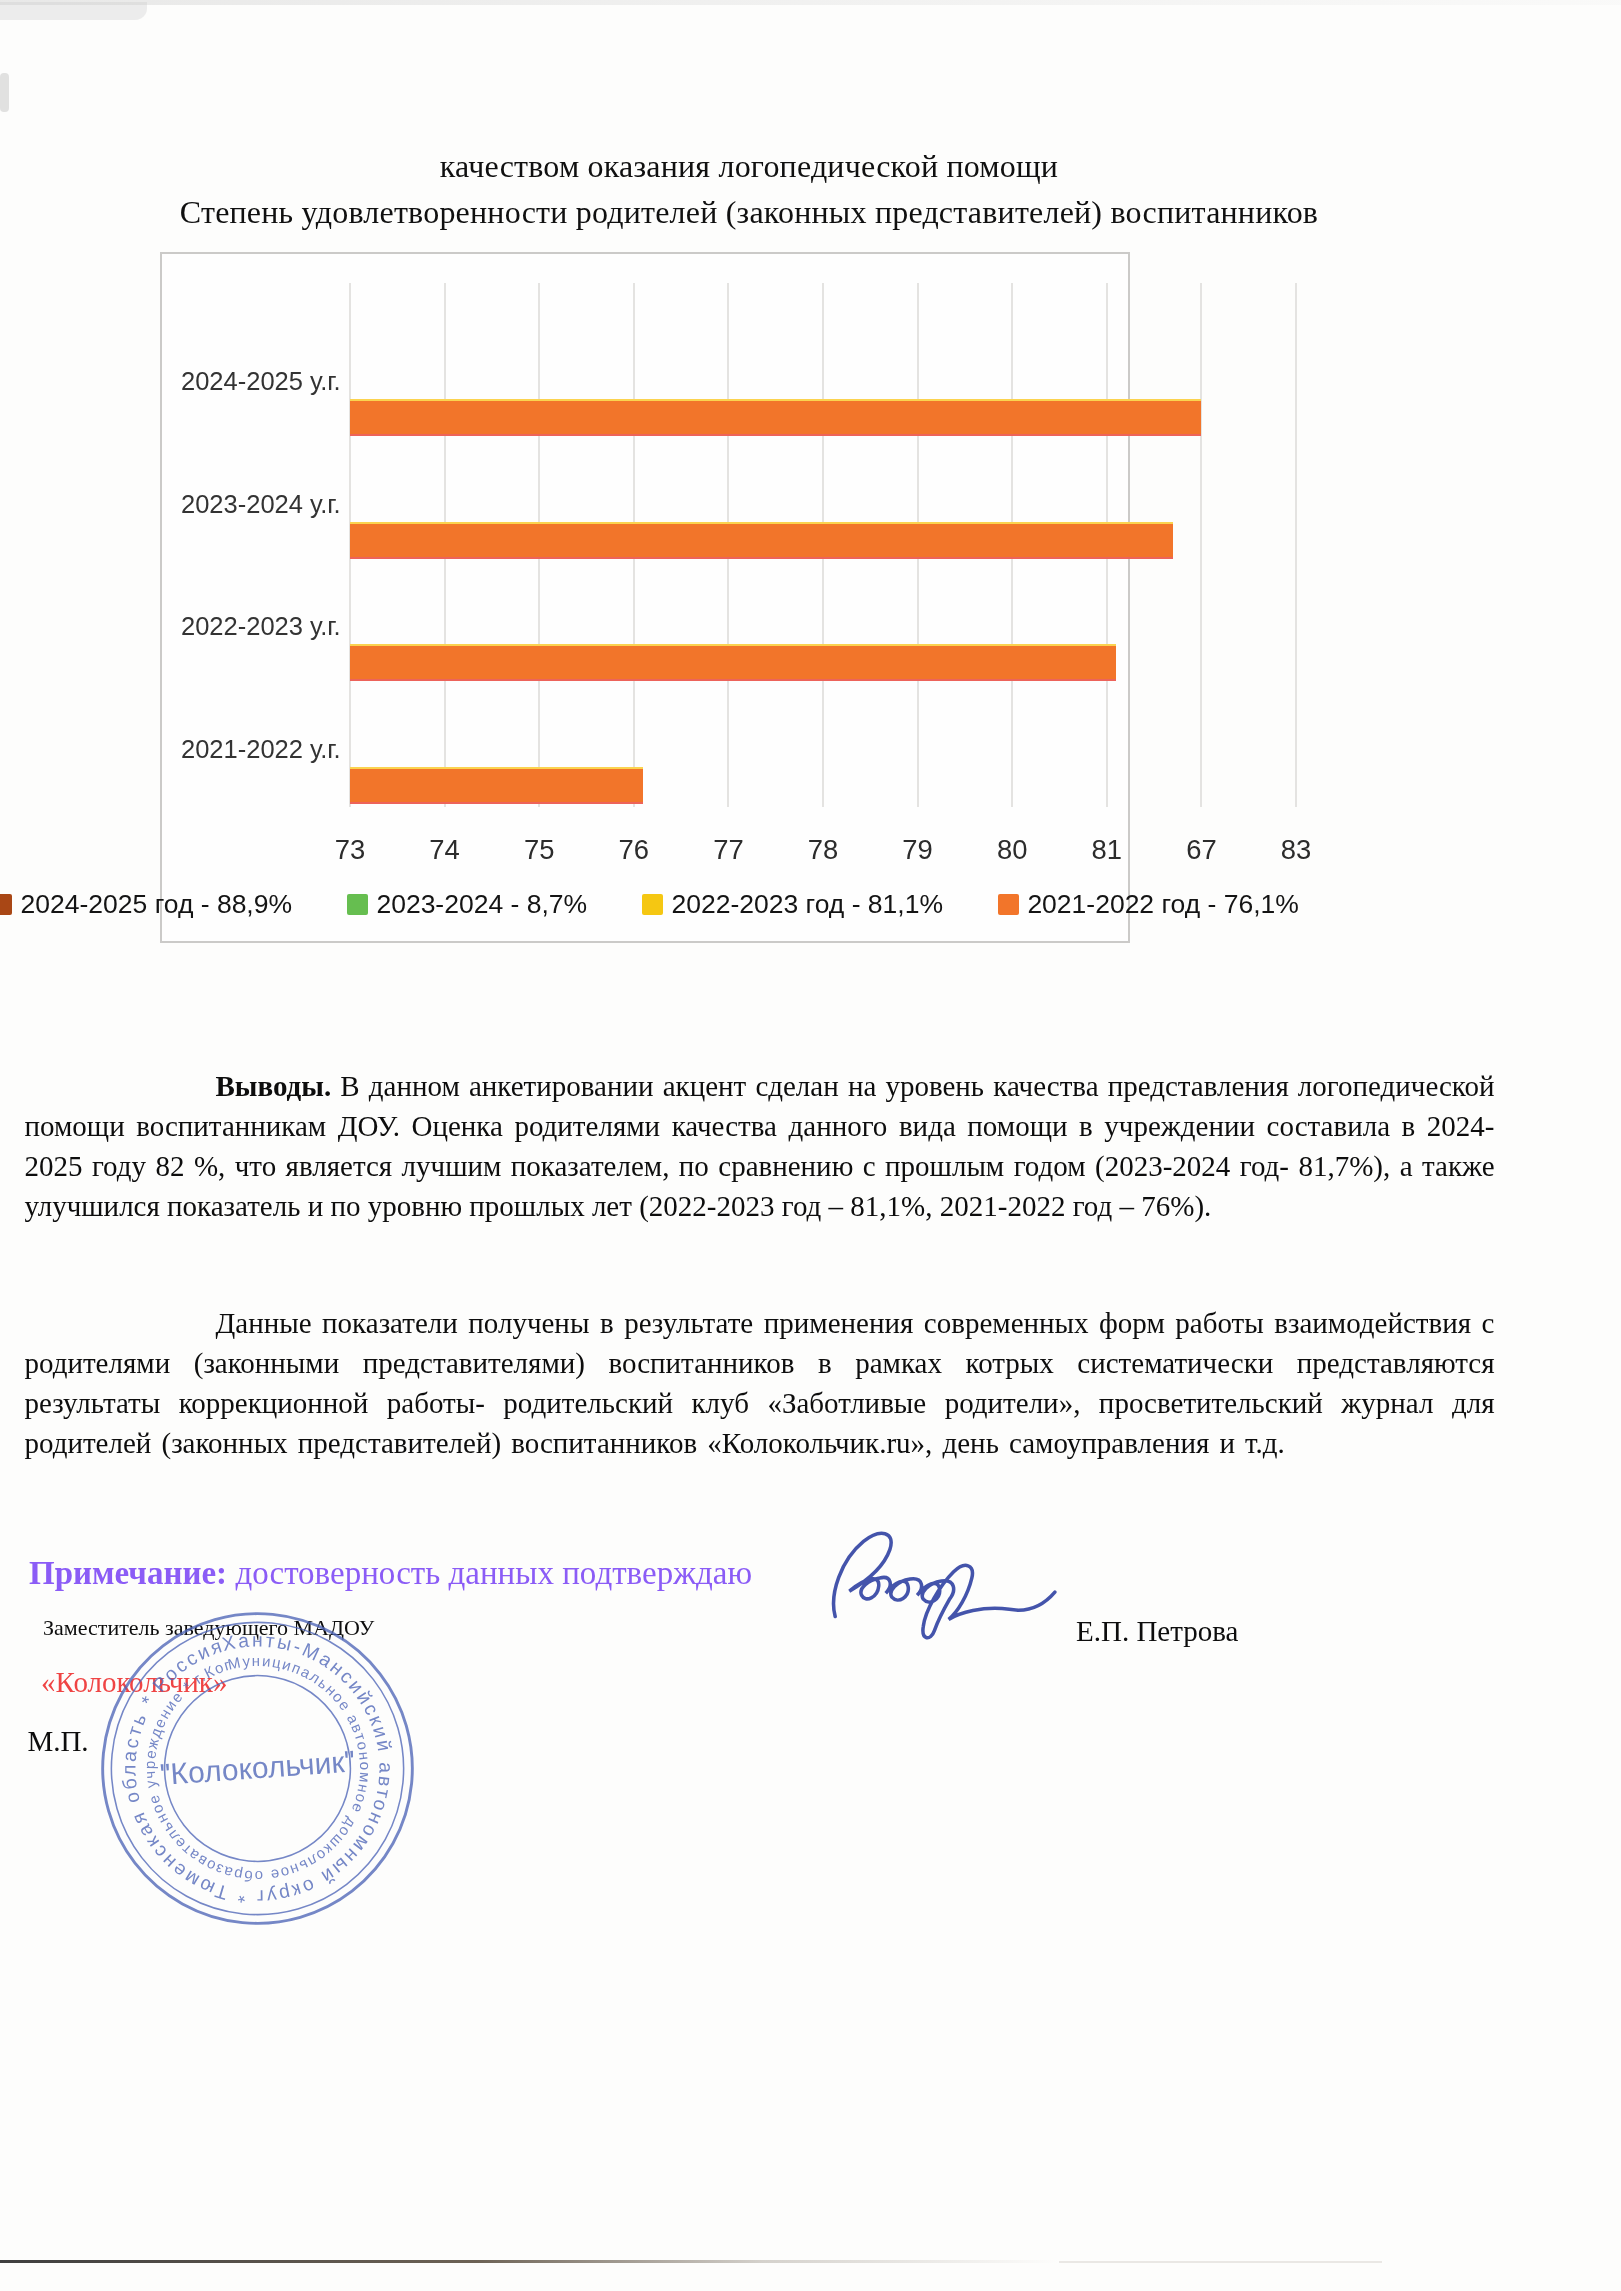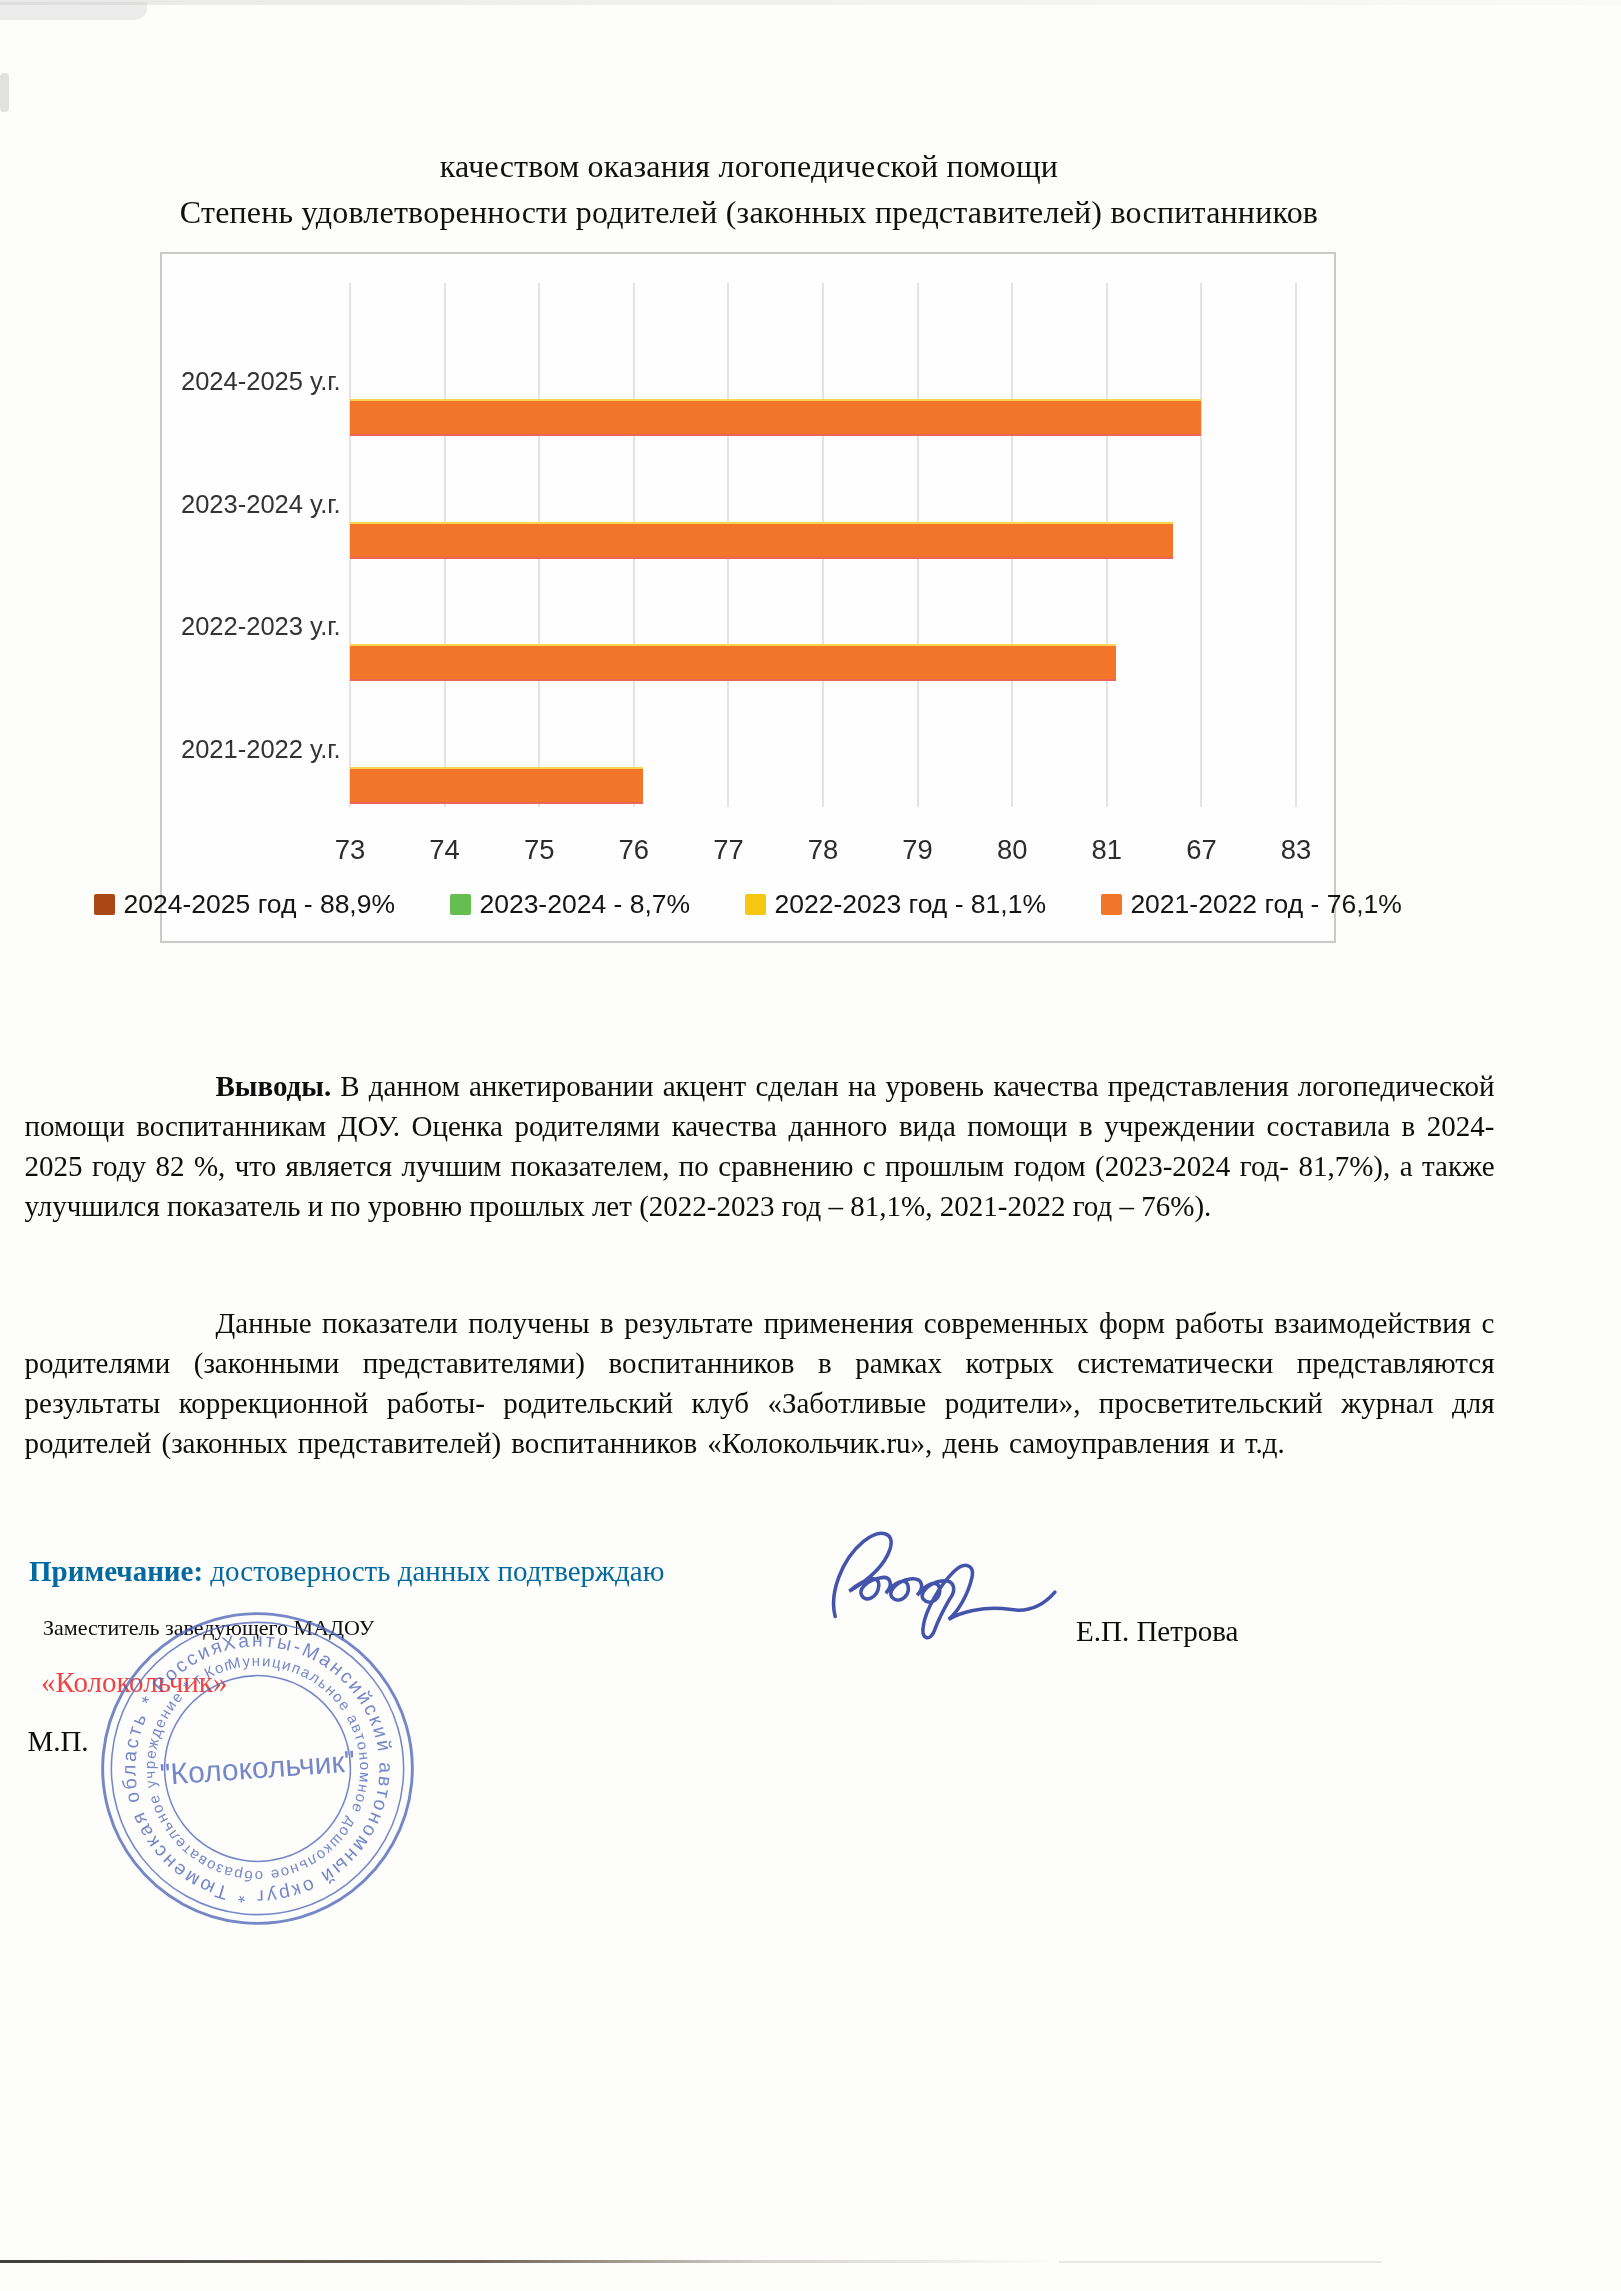--- a/index.html
+++ b/index.html
@@ -17,21 +17,21 @@
   .scan-bottom-line2{position:absolute;left:1059px;top:2261px;width:323px;height:2px;background:rgba(150,140,125,.18);}
 
   
   .doc-title{
     position:absolute;left:0;top:143px;width:1498px;text-align:center;
     font-size:32px;line-height:46px;color:#101010;letter-spacing:0.2px;
   }
 
   
   .chart-card{
-    position:absolute;left:160px;top:252px;width:1176px;height:691px;
+    position:absolute;left:160px;top:252px;width:970px;height:691px;
     background:#fefefe;border:2px solid #cbcac8;box-sizing:border-box;
     font-family:"Liberation Sans",sans-serif;
   }
   .plot{position:absolute;left:188px;top:29px;width:946px;height:524px;}
   .gridline{position:absolute;top:0;bottom:0;width:2px;margin-left:-1px;background:#e4e3e1;}
   .bar-row{position:absolute;left:0;width:100%;height:123px;}
   .cat-label{
     position:absolute;left:-169px;top:0;white-space:nowrap;
     font-size:25.5px;color:#333;line-height:29px;
   }
@@ -58,21 +58,21 @@
   .body-par{
     position:absolute;left:24.5px;width:1470px;
     font-size:29px;line-height:40px;text-align:justify;color:#0d0d0d;
     text-indent:191px;
   }
   .p1{top:1037px;}
   .p2{top:1274px;word-spacing:2.9px;}
   .bold{font-weight:bold;}
 
   
-  .note-line{position:absolute;left:29px;top:1555px;font-size:29px;color:#0369a1;font-family:Liberation Serif, serif;}
+  .note-line{position:absolute;left:29px;top:1555px;font-size:33px;color:#8b5cf6;font-family:Liberation Serif, serif;}
   .role-line1{position:absolute;left:43px;top:1615px;font-size:22px;color:#0d0d0d;}
   .role-line2{position:absolute;left:41px;top:1666px;font-size:29px;color:#ef4444;}
   .seal-mark{position:absolute;left:27.4px;top:1725px;font-size:29px;color:#0d0d0d;}
   .signer-name{position:absolute;left:1076px;top:1615px;font-size:29px;color:#0d0d0d;}
   .signature-svg{position:absolute;left:821px;top:1519px;width:243px;height:127px;}
   .stamp-svg{position:absolute;left:93px;top:1604px;width:329px;height:329px;}
 </style>
 </head>
 <body>
 

